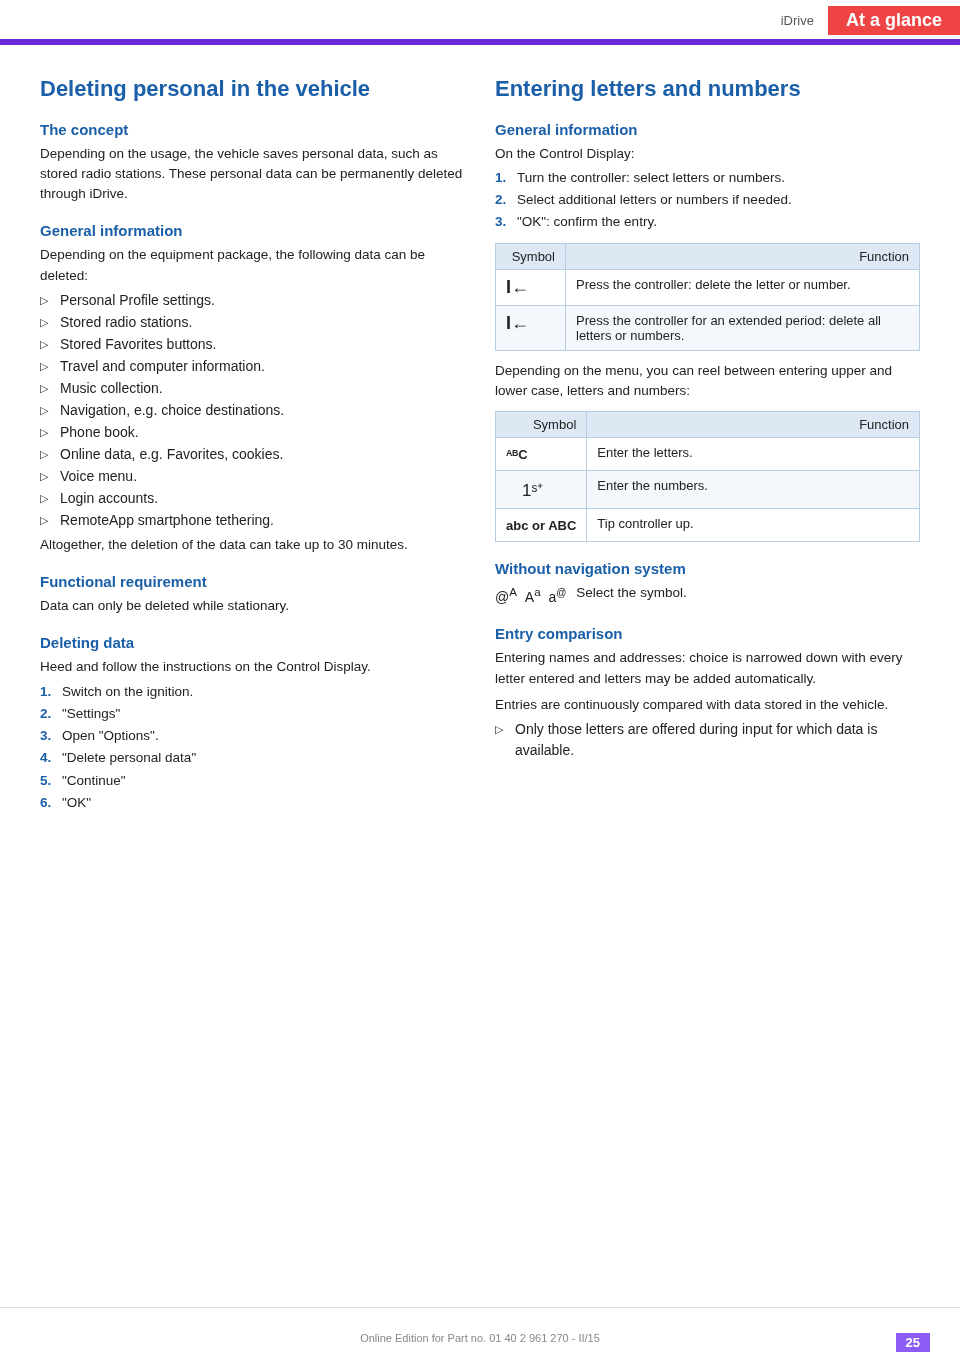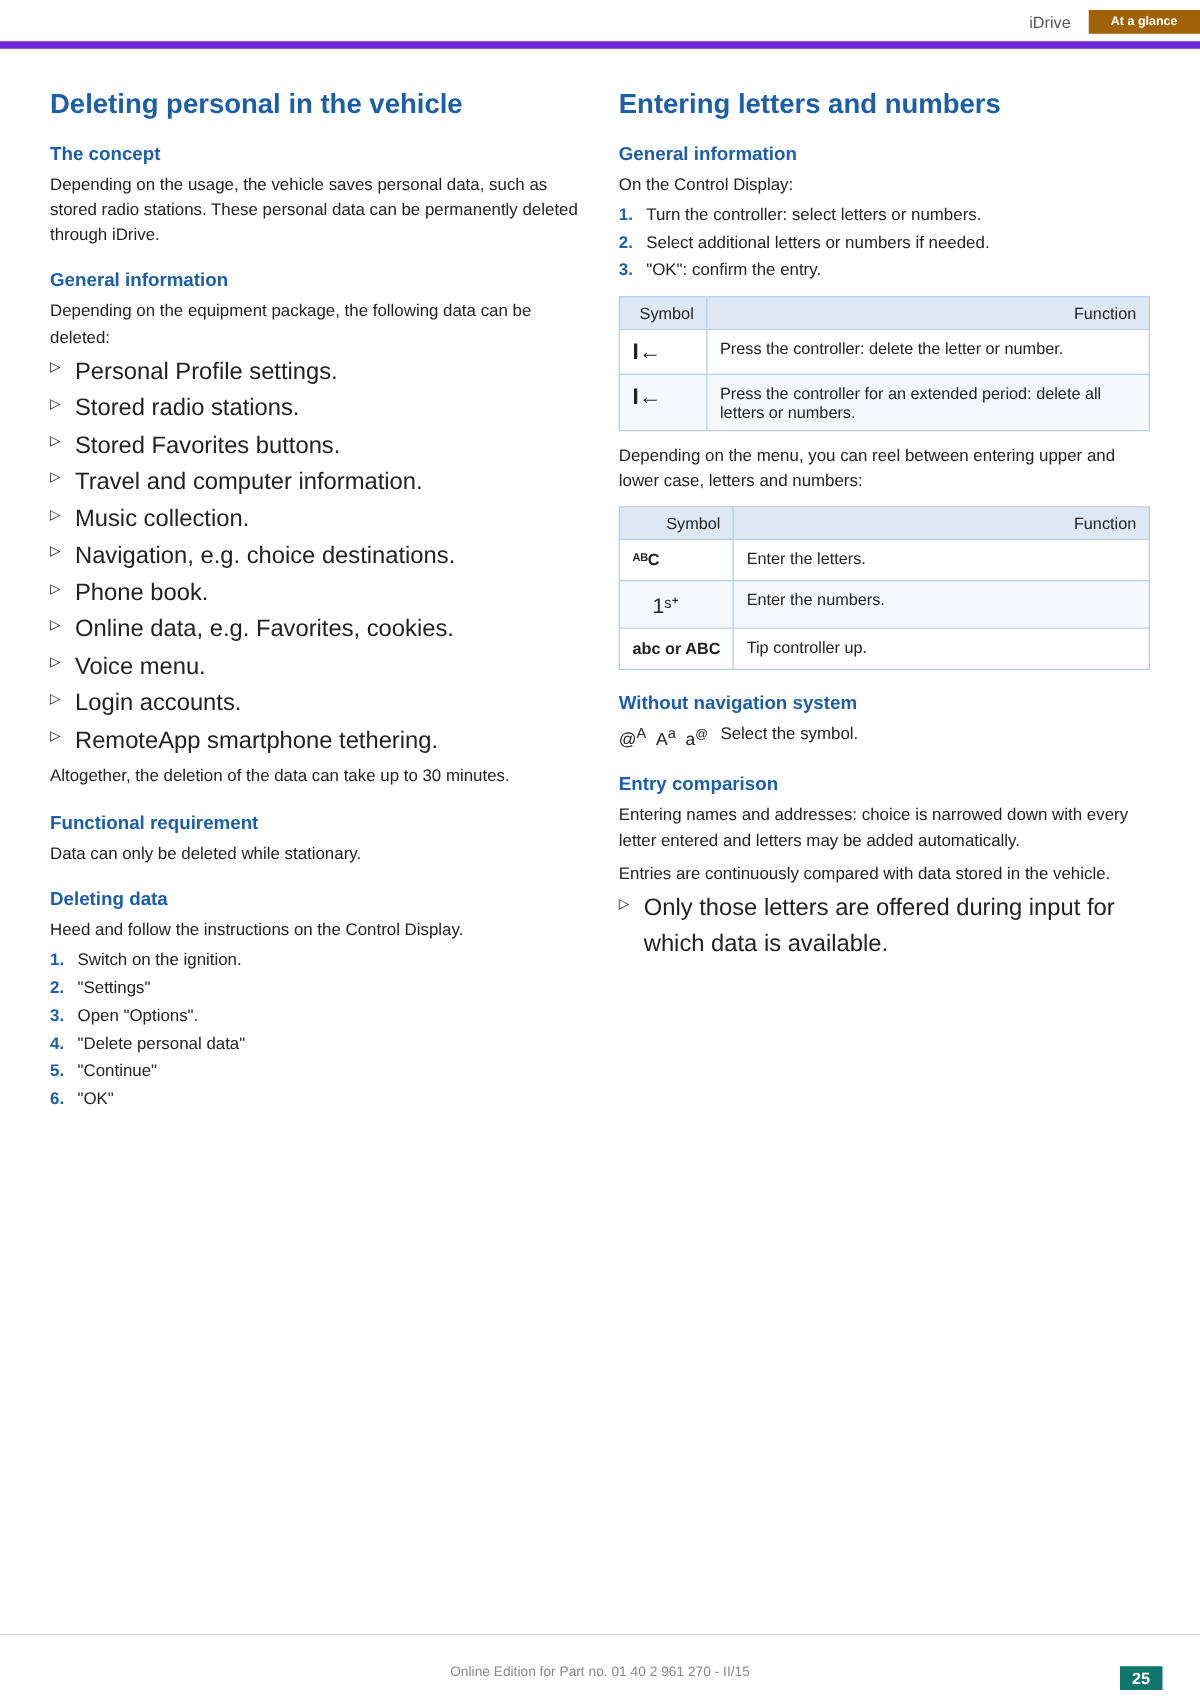--- a/index.html
+++ b/index.html
@@ -21,23 +21,23 @@
       border-bottom: 6px solid #6d28d9;
       padding: 6px 0 4px 0;
       margin-bottom: 0;
     }
     .header-idrive {
       font-size: 13px;
       color: #555;
       padding: 4px 14px;
     }
     .header-ataglance {
-      background: #a16207;
+      background: #ef4444;
       color: #fff;
-      font-size: 10px;
+      font-size: 18px;
       padding: 4px 18px;
       font-weight: bold;
     }
 
     
     .page-content {
       display: flex;
       padding: 30px 40px 30px 40px;
       gap: 30px;
     }
@@ -72,21 +72,21 @@
       margin-bottom: 4px;
     }
 
     
     .bullet-list {
       margin: 4px 0 4px 0;
       padding-left: 0;
       list-style: none;
     }
     .bullet-list li {
-      font-size: 19px;
+      font-size: 14px;
       line-height: 1.5;
       color: #222;
       padding-left: 20px;
       position: relative;
       margin-bottom: 1px;
     }
     .bullet-list li::before {
       content: '▷';
       position: absolute;
       left: 0;
@@ -168,21 +168,21 @@
       align-items: center;
       font-size: 11px;
       color: #888;
       border-top: 1px solid #ddd;
       padding-top: 24px;
     }
     .page-number-box {
       position: absolute;
       bottom: 10px;
       right: 30px;
-      background: #0f766e;
+      background: #8b5cf6;
       color: #fff;
       font-size: 13px;
       font-weight: bold;
       padding: 2px 10px;
     }
   </style>
 </head>
 <body>
 
 <div class="header">

